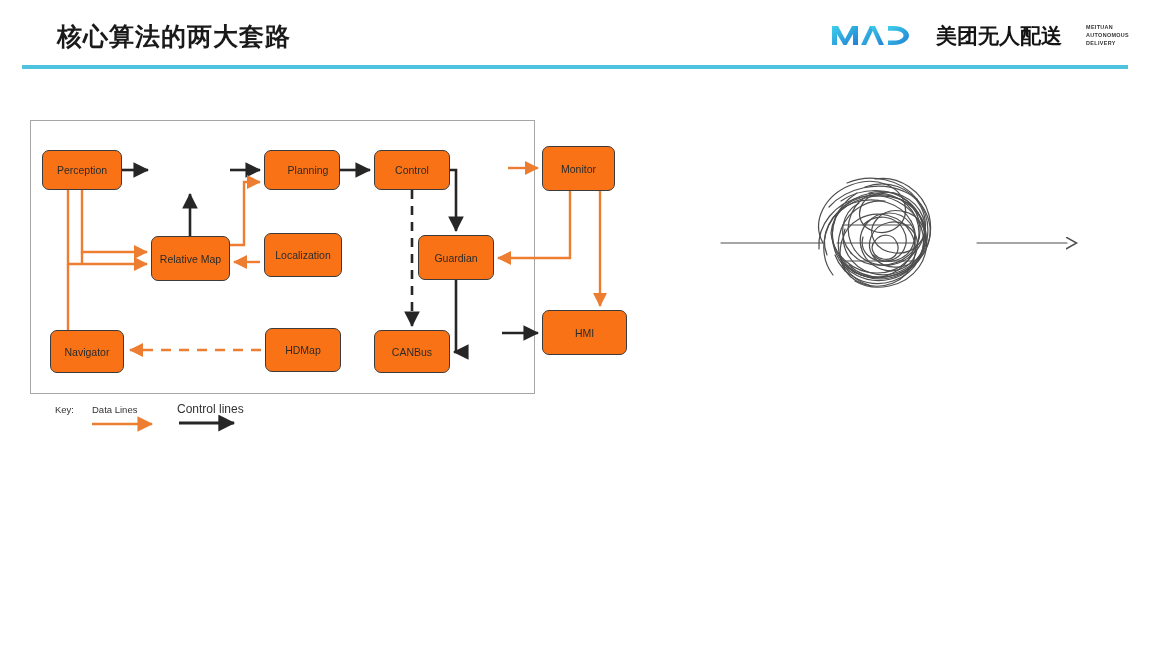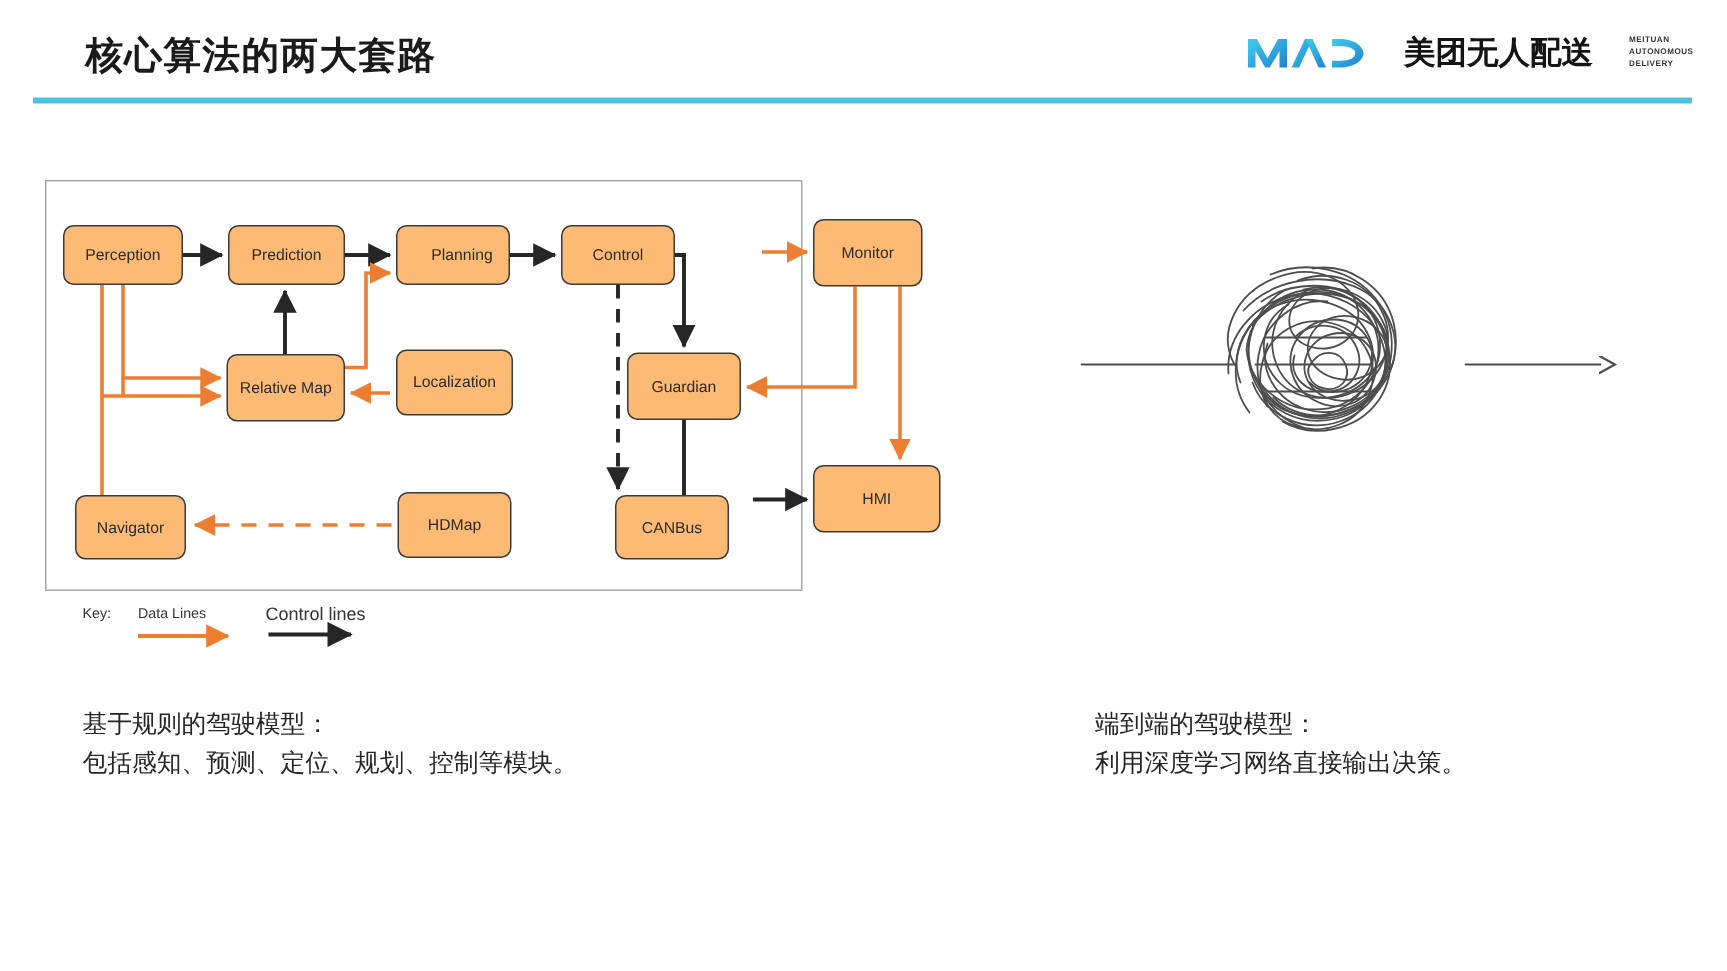--- a/index.html
+++ b/index.html
@@ -36,21 +36,21 @@
   }
 
   
   .diagram{position:absolute;left:22px;top:112px;width:620px;height:290px;}
   .dgm-frame{
     position:absolute;left:8px;top:8px;width:505px;height:274px;
     border:1.4px solid #a6a6a6;box-sizing:border-box;background:transparent;
   }
   .node{
     position:absolute;box-sizing:border-box;
-    border:1.7px solid #3b3b3b;border-radius:7px;background:#fdba74;
+    border:1.7px solid #3b3b3b;border-radius:7px;background:#f97316;
     display:flex;align-items:center;justify-content:center;
     font-size:10.5px;color:#2b2b2b;white-space:nowrap;
   }
   svg.edges{position:absolute;left:0;top:0;width:620px;height:290px;overflow:visible;}
 
   
   .legend{position:absolute;left:22px;top:400px;width:300px;height:34px;}
   .lg-key{position:absolute;left:33px;top:4px;font-size:9.5px;color:#333;}
   .lg-data{position:absolute;left:70px;top:4px;font-size:9.5px;color:#333;}
   .lg-ctrl{position:absolute;left:155px;top:2px;font-size:12px;color:#333;}
@@ -148,23 +148,20 @@
 
       <path d="M46,152 L46,222" stroke="#ED7D31" stroke-width="2.4" fill="none"></path>
       <path d="M60,140 L60,152" stroke="#ED7D31" stroke-width="2.4" fill="none"></path>
 
       <path d="M239,238 L108,238" stroke="#ED7D31" stroke-width="2.4" fill="none" stroke-dasharray="10,8" marker-end="url(#ah-orange)"></path>
     </svg>
 
     <div class="node" style="left:20px;top:38px;width:80px;height:40px;">
         <span>Perception</span>
       </div>
-    <div class="node" style="left:130px;top:38px;width:78px;height:40px;">
-        <span>Prediction</span>
-      </div>
     <div class="node" style="left:242px;top:38px;width:76px;height:40px;padding-left:12px;">
         <span>Planning</span>
       </div>
     <div class="node" style="left:352px;top:38px;width:76px;height:40px;">
         <span>Control</span>
       </div>
     <div class="node" style="left:129px;top:124px;width:79px;height:45px;">
         <span>Relative Map</span>
       </div>
     <div class="node" style="left:242px;top:121px;width:78px;height:44px;">
@@ -172,21 +169,21 @@
       </div>
     <div class="node" style="left:396px;top:123px;width:76px;height:45px;">
         <span>Guardian</span>
       </div>
     <div class="node" style="left:28px;top:218px;width:74px;height:43px;">
         <span>Navigator</span>
       </div>
     <div class="node" style="left:243px;top:216px;width:76px;height:44px;">
         <span>HDMap</span>
       </div>
-    <div class="node" style="left:352px;top:218px;width:76px;height:43px;margin-left:36px;">
+    <div class="node" style="left:352px;top:218px;width:76px;height:43px;">
         <span>CANBus</span>
       </div>
     <div class="node" style="left:520px;top:34px;width:73px;height:45px;">
         <span>Monitor</span>
       </div>
     <div class="node" style="left:520px;top:198px;width:85px;height:45px;justify-content:center;">
         <span>HMI</span>
       </div>
   </div>
 
@@ -248,22 +245,14 @@
         <path d="M188,66 C212,76 222,104 210,126"></path>
         <path d="M210,126 C198,148 168,158 146,150"></path>
         <path d="M146,150 C124,142 112,116 120,94"></path>
         <path d="M142,68 C122,80 112,104 120,126 C128,148 152,160 176,154 C200,148 214,124 208,100 C202,76 178,62 154,68"></path>
         <path d="M160,54 C184,50 208,66 214,90 C220,114 208,140 184,150 C160,160 134,150 124,128"></path>
         <path d="M154,160 C134,154 120,134 124,112 C128,90 148,74 170,76"></path>
       </g>
     </svg>
   </div>
 
-  <div class="cap cap-left">
-    <div>基于规则的驾驶模型：</div>
-    <div>包括感知、预测、定位、规划、控制等模块。</div>
-  </div>
-  <div class="cap cap-right">
-    <div>端到端的驾驶模型：</div>
-    <div>利用深度学习网络直接输出决策。</div>
-  </div>
 
 </div>
 
 </body></html>

